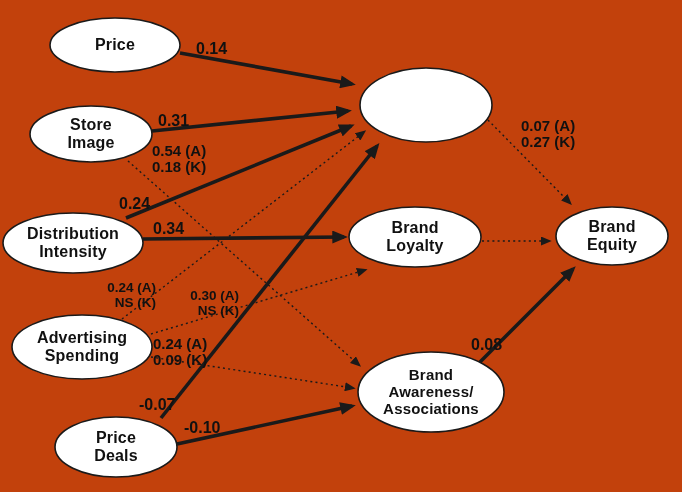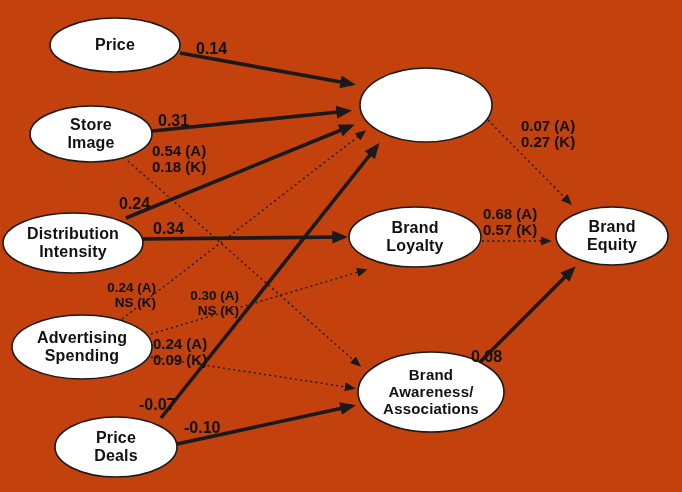--- a/index.html
+++ b/index.html
@@ -113,17 +113,15 @@
   <div class="lbl edge-label sm right" style="left:96px; top:281px; width:60px;">0.24 (A)
 NS (K)</div>
   <div class="lbl edge-label sm right" style="left:179px; top:289px; width:60px;">0.30 (A)
 NS (K)</div>
   <div class="lbl edge-label mid" style="left:153px; top:336px;">0.24 (A)
 0.09 (K)</div>
   <div class="lbl edge-label big" style="left:139px; top:396px;">-0.07</div>
   <div class="lbl edge-label big" style="left:184px; top:419px;">-0.10</div>
   <div class="lbl edge-label mid" style="left:521px; top:118px;">0.07 (A)
 0.27 (K)</div>
-  <div class="lbl edge-label mid" style="left:483px; top:206px;">0.68 (A)
-0.57 (K)</div>
-  <div class="lbl edge-label big" style="left:471px; top:348px;">0.08</div>
+  <div class="lbl edge-label big" style="left:471px; top:336px;">0.08</div>
 
 </div>
 
 </body></html>

